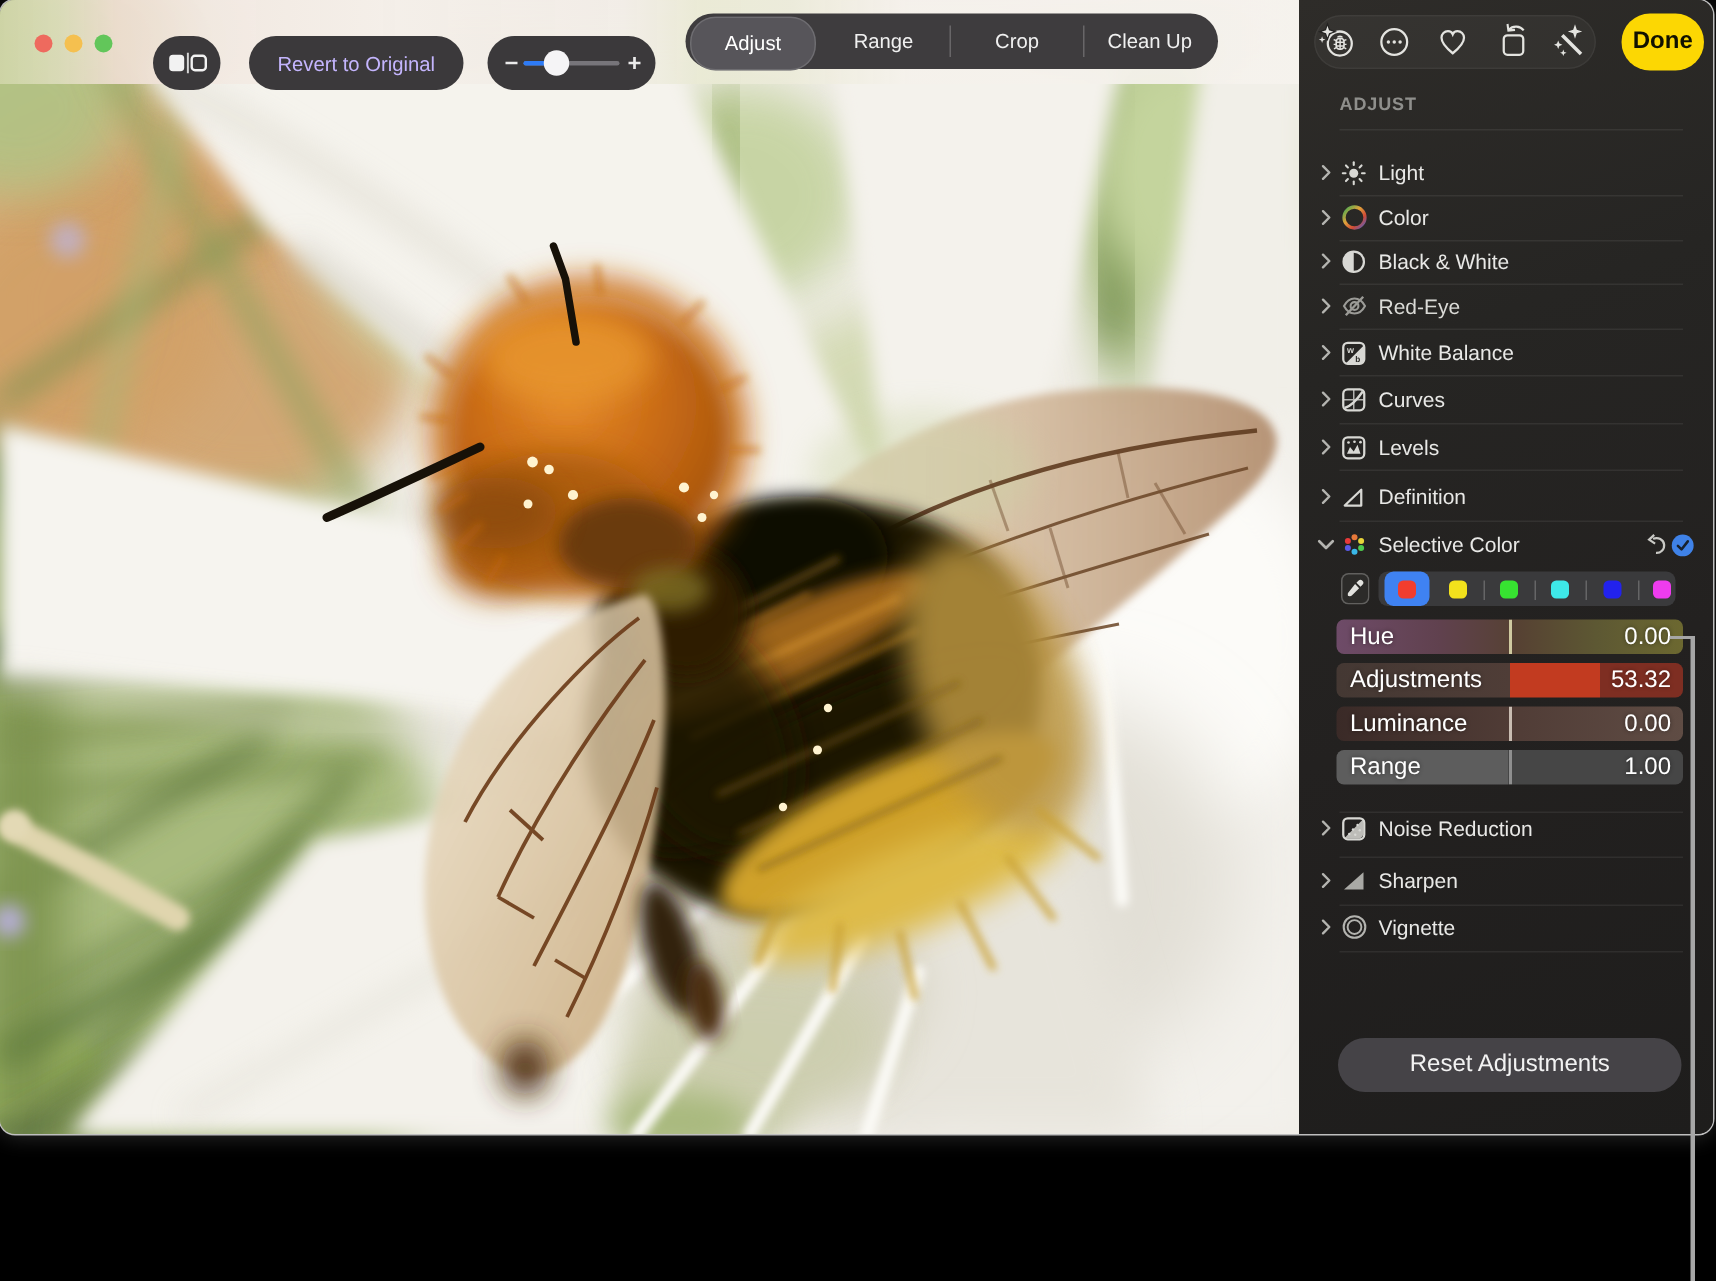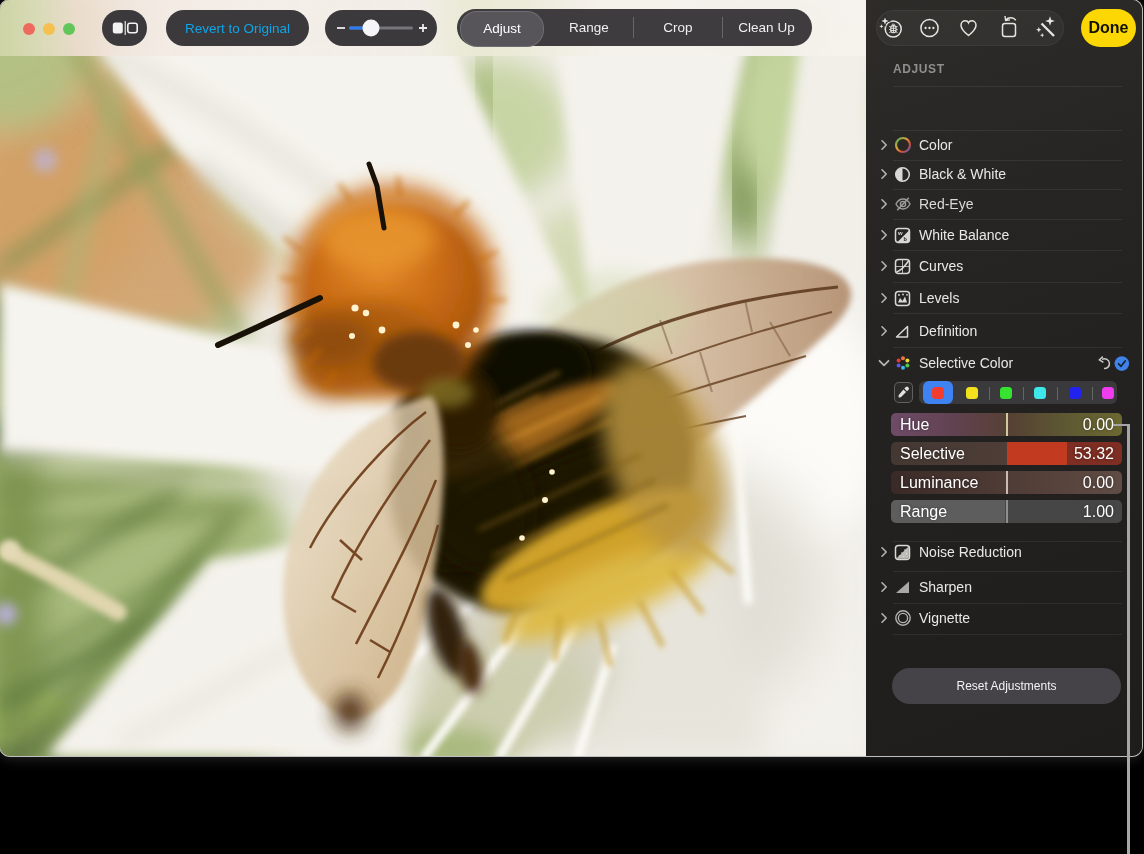--- a/index.html
+++ b/index.html
@@ -1,21 +1,21 @@
 <!DOCTYPE html>
 <html><head><meta charset="utf-8">
 <style>
 html,body{margin:0;padding:0;background:#000;width:1144px;height:854px;overflow:hidden;font-family:"Liberation Sans",sans-serif;}
 #stage{position:relative;width:1144px;height:854px;background:#000;}
 #win{position:absolute;left:0;top:0;width:1142px;height:756px;border-radius:10px;overflow:hidden;box-shadow:0 0 0 1px rgba(210,210,210,.9),0 2px 14px rgba(120,120,120,.35);background:#222;}
 #photo{position:absolute;left:0;top:0;width:866px;height:756px;}
 #toolbar{position:absolute;left:0;top:0;width:866px;height:56px;background:rgba(242,238,232,.78);-webkit-backdrop-filter:blur(16px) saturate(1.1);backdrop-filter:blur(16px) saturate(1.1);}
 #sidebar{position:absolute;left:866px;top:0;width:276px;height:756px;background:linear-gradient(160deg,#2e2c29 0%,#262523 30%,#232120 60%,#1e1d1c 100%);}
 .tl{position:absolute;top:23px;width:12px;height:12px;border-radius:50%;}
-.pill{position:absolute;top:10px;height:36px;background:#3b393b;border-radius:18px;color:#0ea5e9;display:flex;align-items:center;justify-content:center;font-size:13.5px;}
+.pill{position:absolute;top:24px;height:36px;background:#3b393b;border-radius:18px;color:#c4b5fd;display:flex;align-items:center;justify-content:center;font-size:13.5px;}
 .seg{position:absolute;display:flex;align-items:center;justify-content:center;color:#f0f0f0;font-size:13.5px;height:36px;}
 .sr{position:absolute;left:8px;width:264px;height:30px;display:flex;align-items:center;color:#e8e8e6;font-size:14px;}
 .chev{width:20px;flex:none;display:flex;justify-content:center;align-items:center;}
 .ricon{width:25px;flex:none;display:flex;align-items:center;}
 .sp{position:absolute;left:27px;width:229px;height:1px;background:rgba(255,255,255,.07);}
 .sw{position:absolute;top:387px;width:12px;height:12px;border-radius:3.5px;}
 .swd{position:absolute;top:386.5px;width:1px;height:13px;background:rgba(255,255,255,.22);}
 .slider{position:absolute;left:25px;width:231px;height:23px;border-radius:5px;overflow:hidden;color:#fff;font-size:16px;}
 .slab{position:absolute;left:9px;top:3px;text-shadow:0 0 3px rgba(0,0,0,.45);}
 .sval{position:absolute;right:8px;top:3px;text-shadow:0 0 3px rgba(0,0,0,.45);}
@@ -288,20 +288,39 @@
 <div style="position:absolute;left:27px;top:62px;font-size:12px;font-weight:700;letter-spacing:.6px;color:#8f8f8c;">ADJUST</div>
 <div class="sp" style="top:86px;"></div>
 <div class="sp" style="top:130px;"></div>
         <div class="sp" style="top:159.5px;"></div>
         <div class="sp" style="top:189px;"></div>
         <div class="sp" style="top:219px;"></div>
         <div class="sp" style="top:250px;"></div>
         <div class="sp" style="top:281.5px;"></div>
         <div class="sp" style="top:313px;"></div>
         <div class="sp" style="top:346.5px;"></div>
+<div class="sr" style="top:100px;"><span class="chev">
+            <svg width="8" height="12" viewBox="0 0 8 12">
+              <path d="M2,1.8 L6.2,6 L2,10.2" fill="none" stroke="#b4b4b0" stroke-width="1.6" stroke-linecap="round" stroke-linejoin="round"></path>
+            </svg>
+          </span><span class="ricon">
+            <svg width="17" height="17" viewBox="0 0 17 17" fill="#d8d8d4">
+              <circle cx="8.5" cy="8.5" r="3"></circle>
+              <g stroke="#d8d8d4" stroke-width="1.4" stroke-linecap="round">
+                <path d="M8.5,1.2 v1.8"></path>
+                <path d="M8.5,14 v1.8"></path>
+                <path d="M1.2,8.5 h1.8"></path>
+                <path d="M14,8.5 h1.8"></path>
+                <path d="M3.3,3.3 l1.3,1.3"></path>
+                <path d="M12.4,12.4 l1.3,1.3"></path>
+                <path d="M13.7,3.3 l-1.3,1.3"></path>
+                <path d="M4.6,12.4 l-1.3,1.3"></path>
+              </g>
+            </svg>
+          </span>Light</div>
 <div class="sr" style="top:129.5px;"><span class="chev">
             <svg width="8" height="12" viewBox="0 0 8 12">
               <path d="M2,1.8 L6.2,6 L2,10.2" fill="none" stroke="#b4b4b0" stroke-width="1.6" stroke-linecap="round" stroke-linejoin="round"></path>
             </svg>
           </span><span class="ricon">
             <svg width="18" height="18" viewBox="0 0 18 18">
               <defs>
                 <linearGradient id="rnb" x1="0" y1="0" x2="1" y2="1">
                   <stop offset="0" stop-color="#3fae54"></stop>
                   <stop offset=".4" stop-color="#e0a13a"></stop>
@@ -423,21 +442,21 @@
 <div class="swd" style="left:122.5px;"></div>
         <div class="swd" style="left:156.5px;"></div>
         <div class="swd" style="left:191px;"></div>
         <div class="swd" style="left:225.5px;"></div>
 <div class="slider" style="top:412.5px;background:linear-gradient(90deg,#6e4b68 0%,#60414e 30%,#564133 52%,#5d5833 75%,#6c6830 100%);">
           <div class="mark" style="left:114.5px;background:#cfc9a0;"></div>
           <span class="slab">Hue</span>
           <span class="sval">0.00</span>
         </div>
 <div class="slider" style="top:441.5px;background:linear-gradient(90deg,#443833 0%,#4f3d37 50%,#c23b20 50%,#c23b20 76%,#7e2e22 76%,#7e2e22 100%);">
-          <span class="slab">Selective</span>
+          <span class="slab">Adjustments</span>
           <span class="sval">53.32</span>
         </div>
 <div class="slider" style="top:470.5px;background:linear-gradient(90deg,#3a2a27 0%,#503c36 50%,#5f4c44 100%);">
           <div class="mark" style="left:114.5px;background:#c9bdb2;"></div>
           <span class="slab">Luminance</span>
           <span class="sval">0.00</span>
         </div>
 <div class="slider" style="top:499.5px;background:linear-gradient(90deg,#5d5d5d 0%,#5d5d5d 49.5%,#464646 49.5%,#464646 100%);">
           <div class="mark" style="left:114.5px;background:#8f8f8f;"></div>
           <span class="slab">Range</span>
@@ -476,18 +495,18 @@
             <svg width="8" height="12" viewBox="0 0 8 12">
               <path d="M2,1.8 L6.2,6 L2,10.2" fill="none" stroke="#b4b4b0" stroke-width="1.6" stroke-linecap="round" stroke-linejoin="round"></path>
             </svg>
           </span><span class="ricon">
             <svg width="18" height="18" viewBox="0 0 18 18" fill="none" stroke="#b3b3af">
               <circle cx="9" cy="9" r="7.2" stroke-width="1.4"></circle>
               <circle cx="9" cy="9" r="4.6" stroke-width="1.3"></circle>
             </svg>
           </span>Vignette</div>
 <div class="sp" style="top:633.5px;"></div>
-<div style="position:absolute;left:26px;top:668px;width:229px;height:36px;border-radius:18px;background:#454347;color:#f2f2f2;display:flex;align-items:center;justify-content:center;font-size:12px;font-weight:500;">Reset Adjustments</div>
+<div style="position:absolute;left:26px;top:692px;width:229px;height:36px;border-radius:18px;background:#454347;color:#f2f2f2;display:flex;align-items:center;justify-content:center;font-size:16px;font-weight:500;">Reset Adjustments</div>
 </div>
 </div>
 <div style="position:absolute;left:1113px;top:423.5px;width:15px;height:2.5px;background:#a6a6a6;"></div>
 <div style="position:absolute;left:1127px;top:423.5px;width:2.5px;height:430.5px;background:#a6a6a6;"></div>
 </div>
 
 </body></html>

